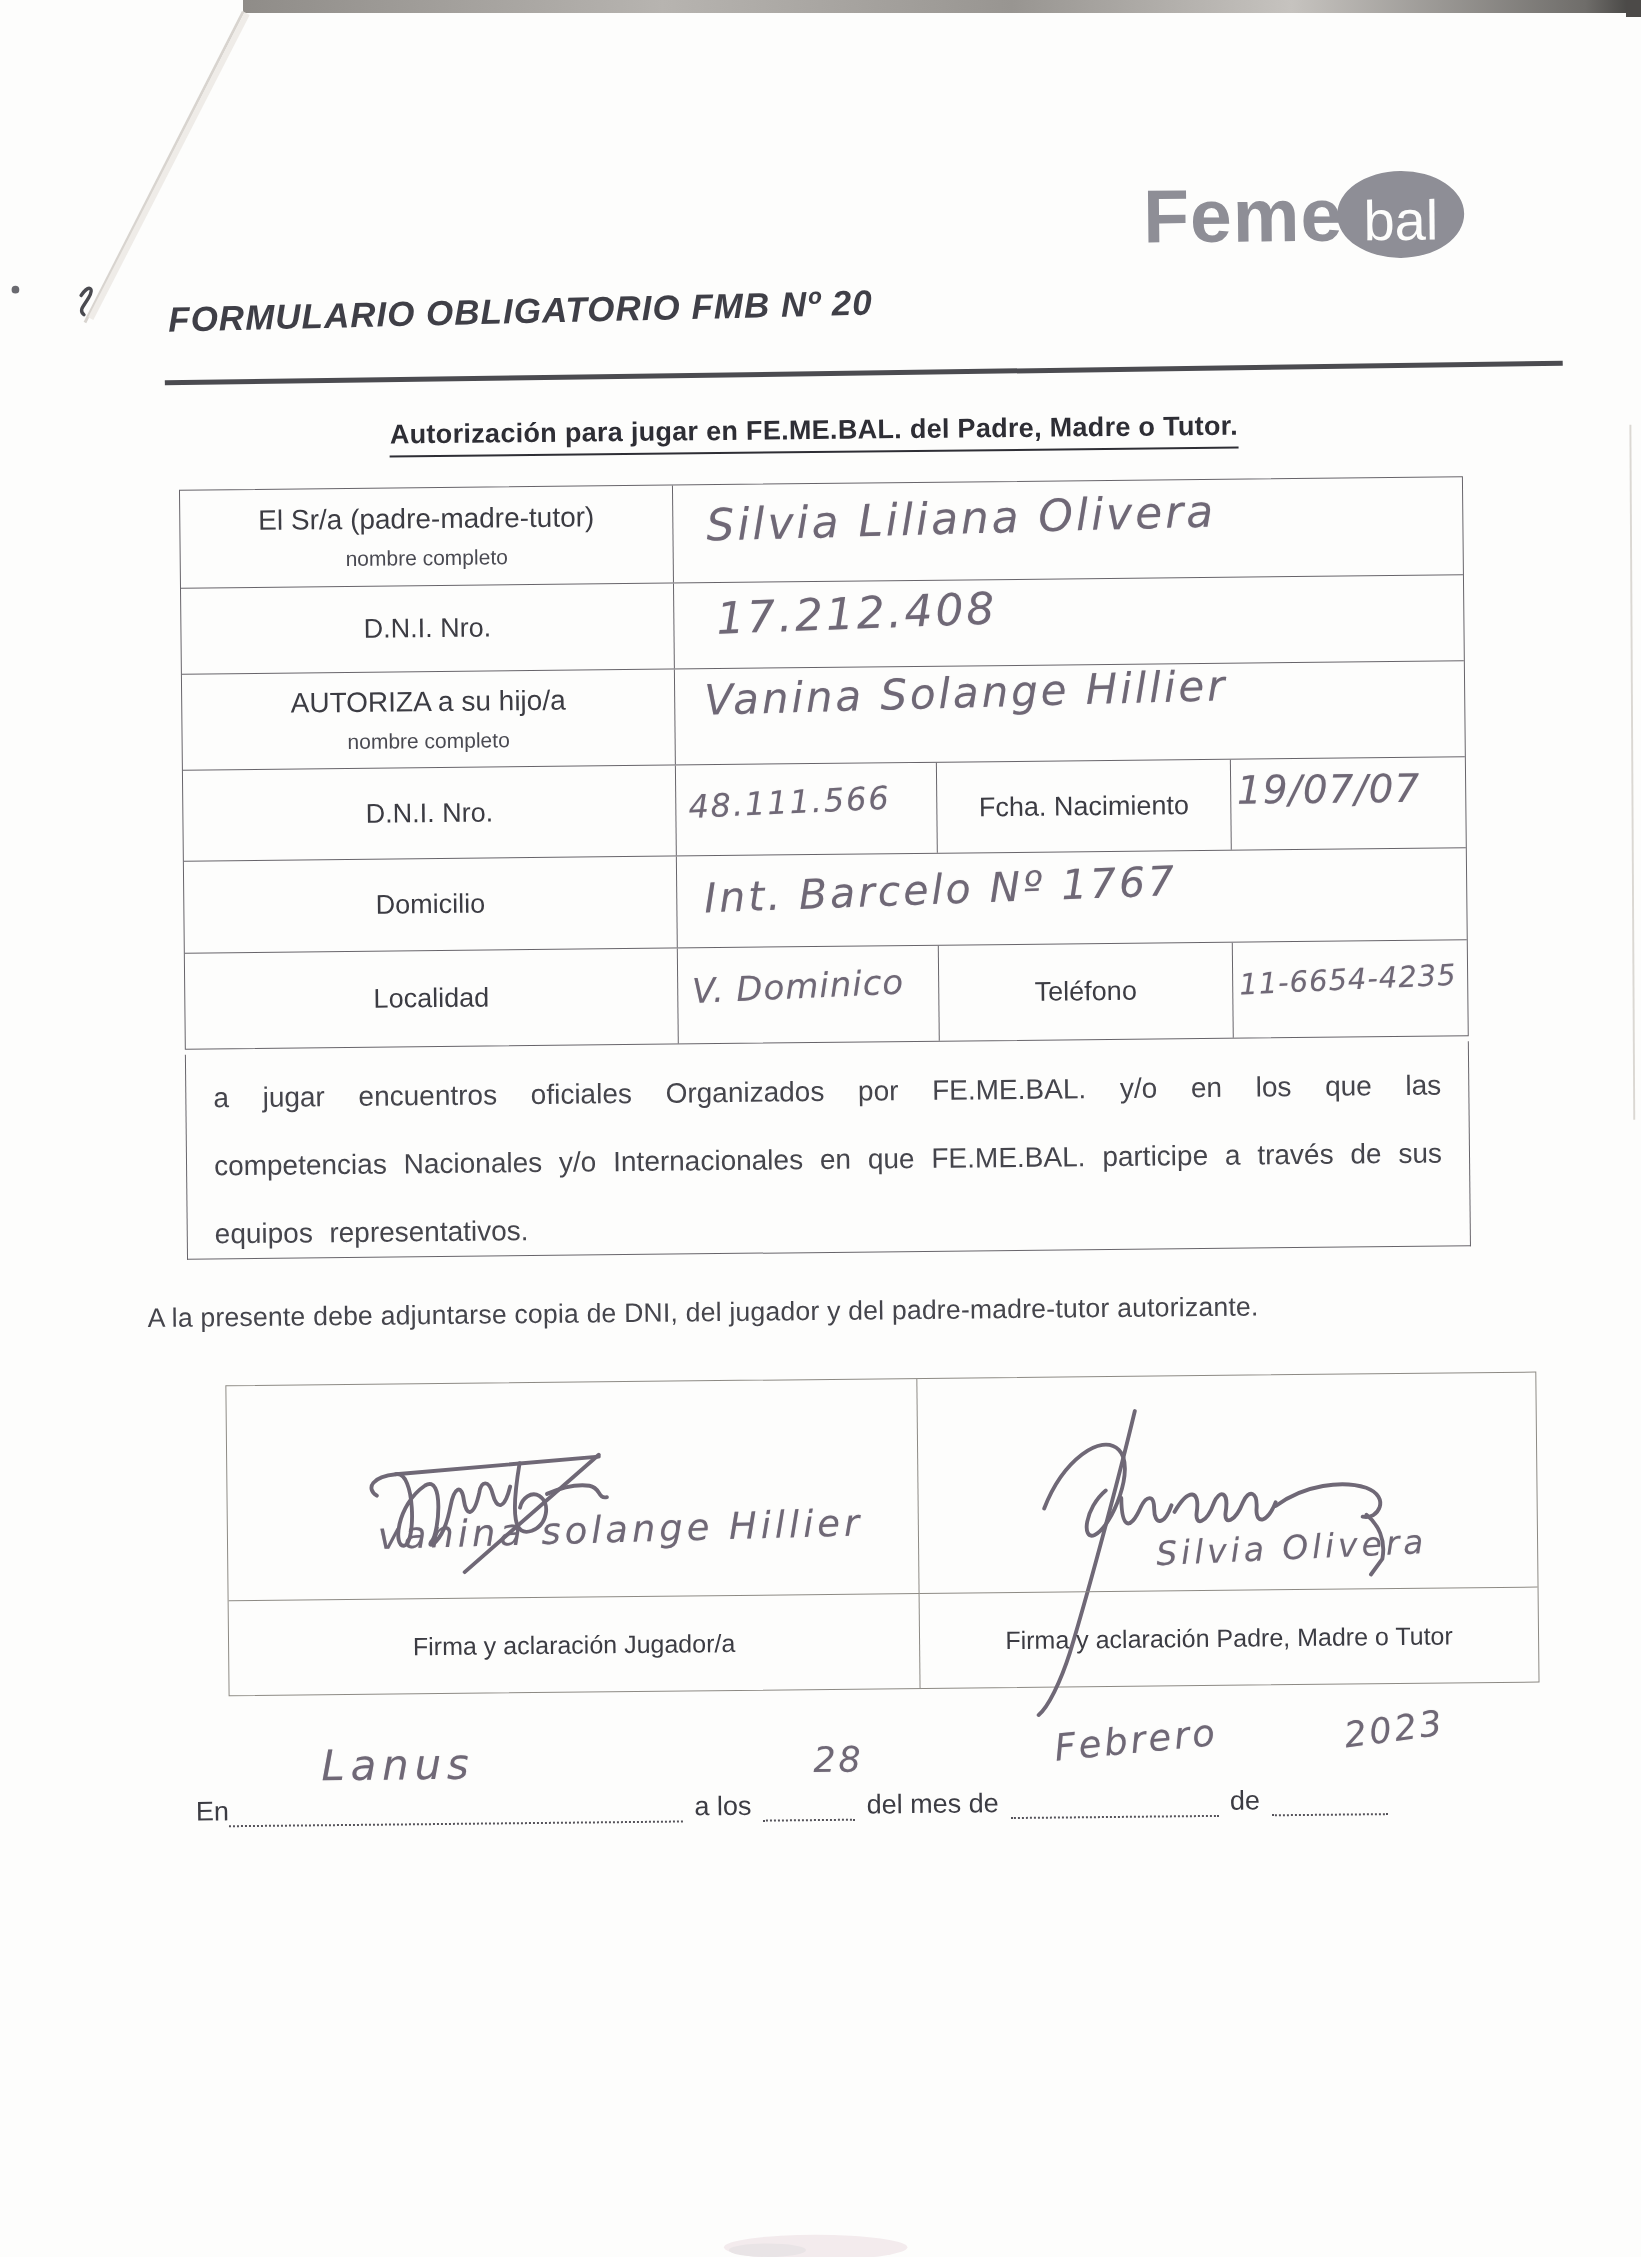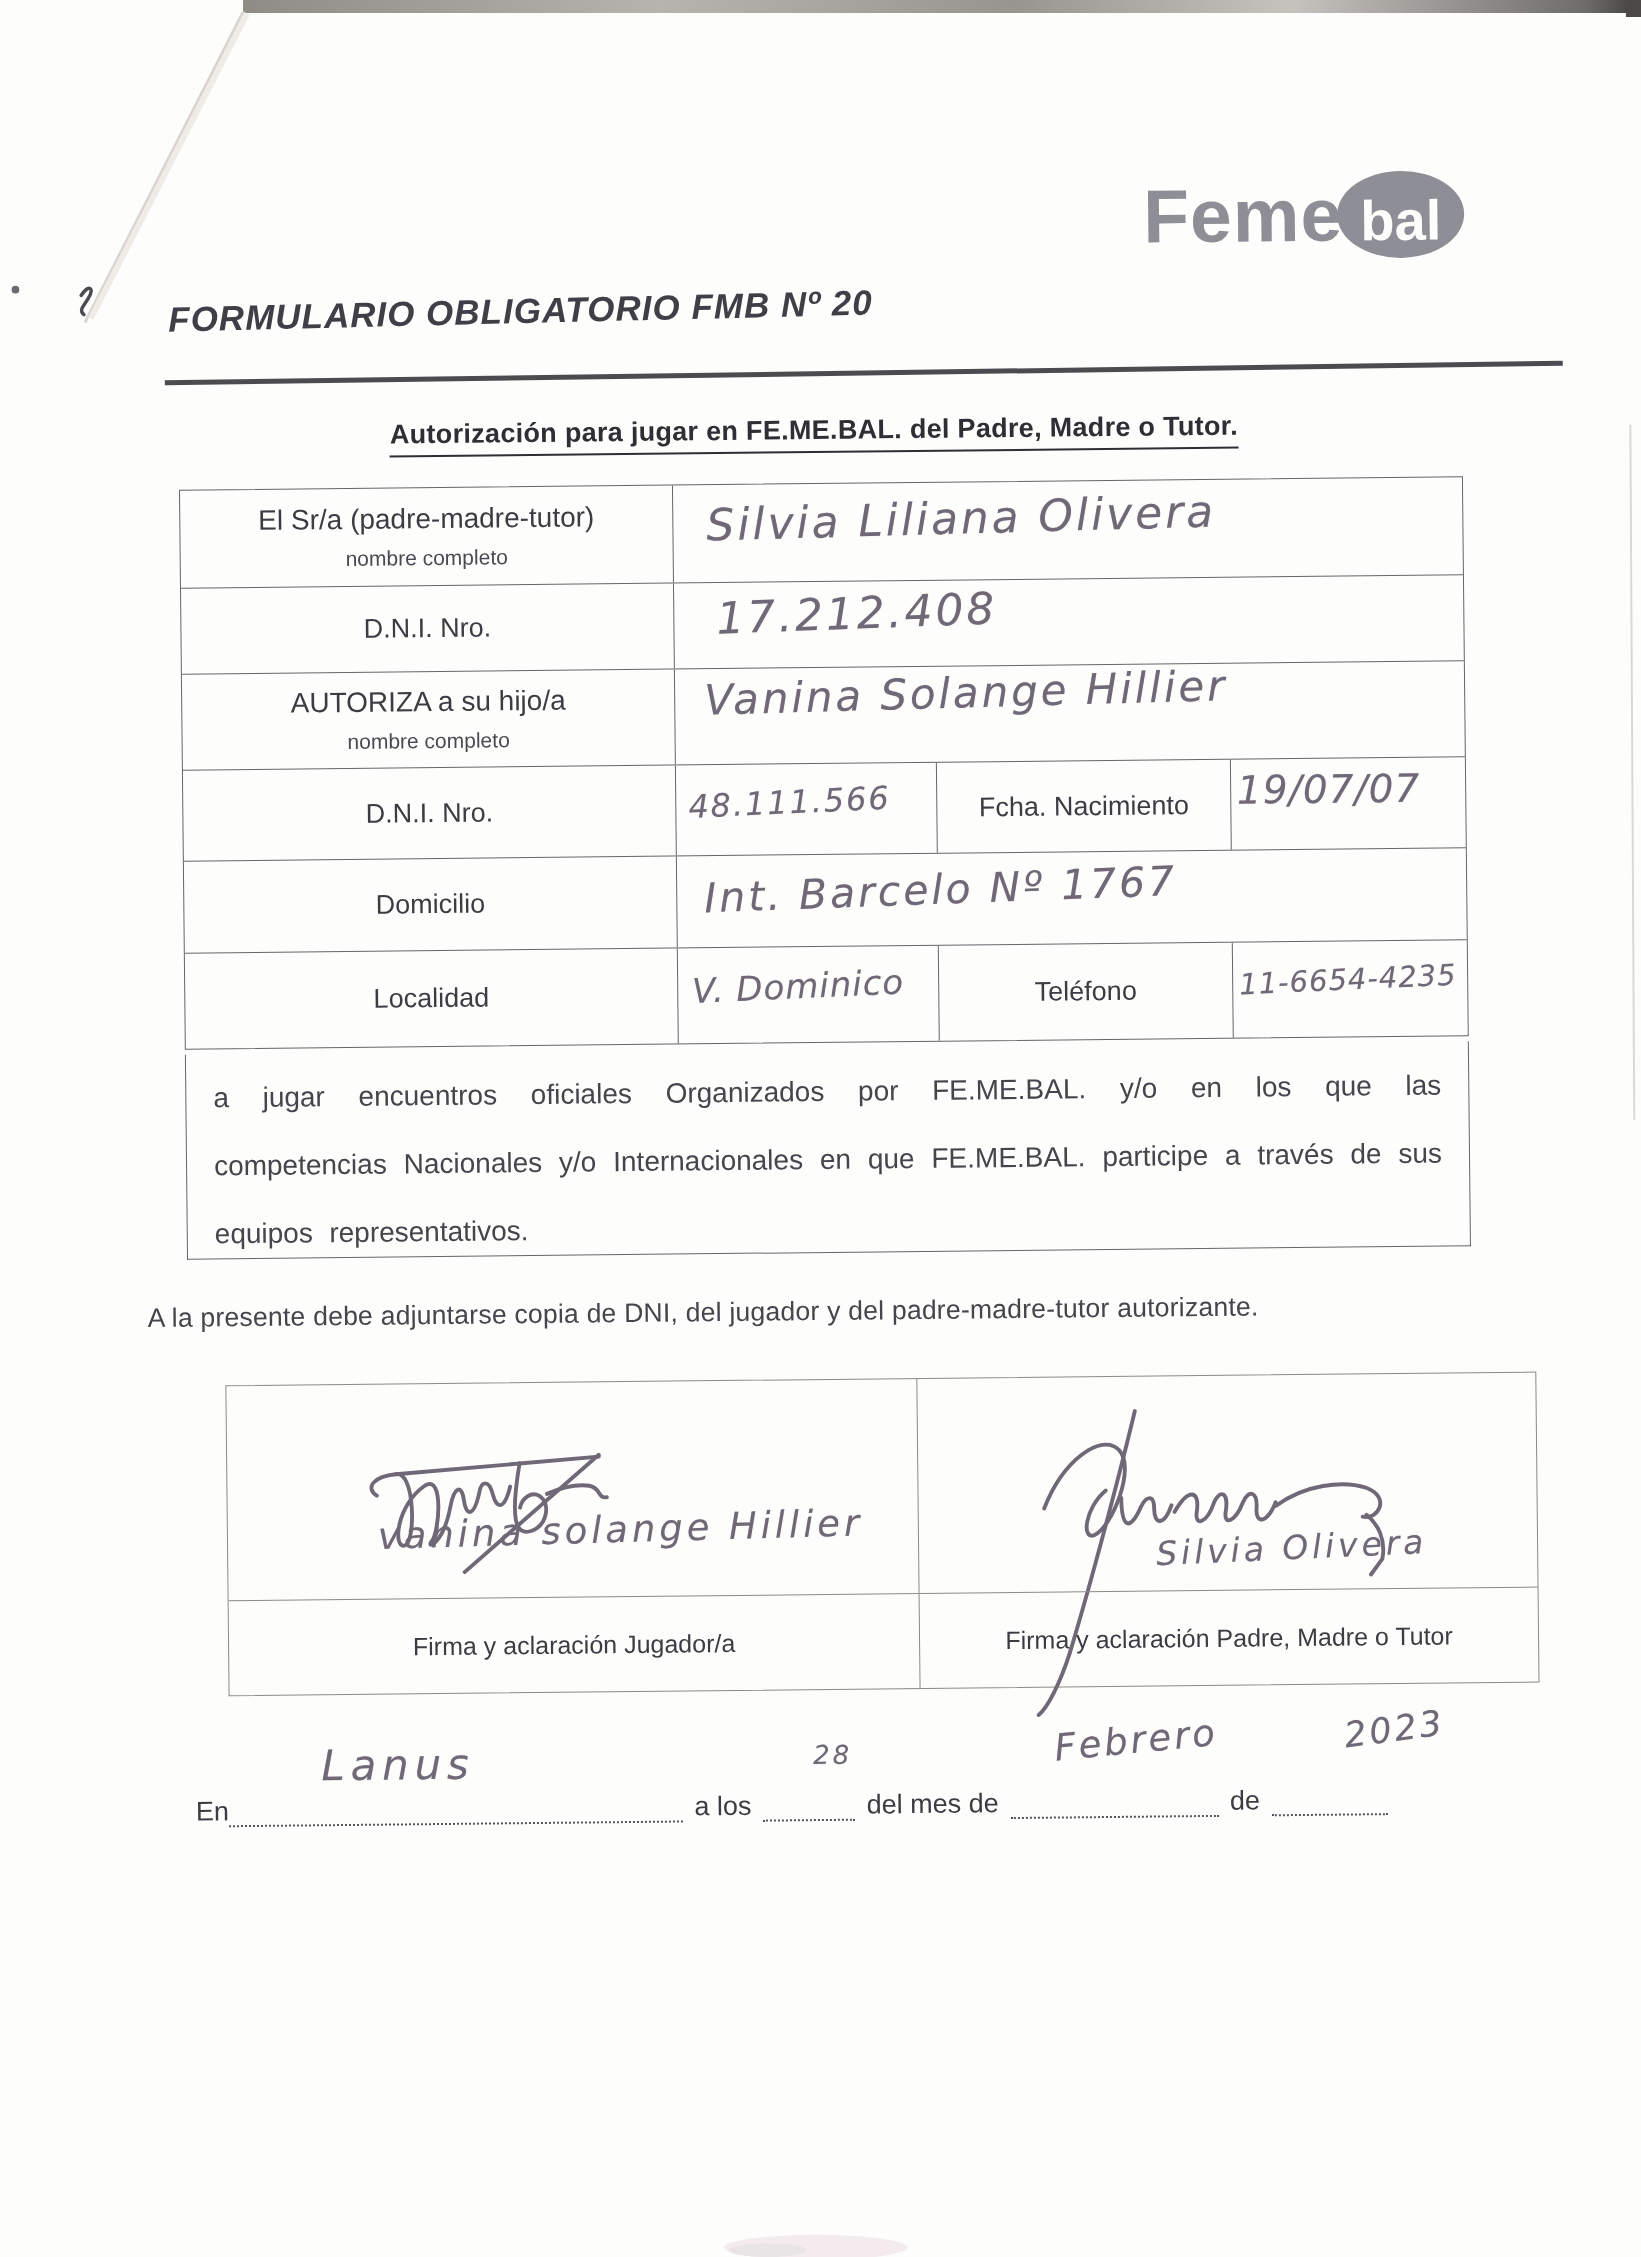--- a/index.html
+++ b/index.html
@@ -13,21 +13,21 @@
     border-radius:0 0 2.9px 2.9px;}
   .corner-dark{position:absolute;right:0;top:0;width:15.4px;height:17.4px;background:#4c4a48;}
   .artifacts{position:absolute;left:0;top:0;width:1641px;height:2257px;pointer-events:none;}
   
   .skew{position:absolute;left:0;top:0;width:1641px;height:2257px;transform:rotate(-0.6deg);transform-origin:821px 1062px;}
   
   .logo{position:absolute;left:1152px;top:172px;height:97px;display:flex;align-items:center;}
   .logo-feme{font-size:75px;font-weight:600;color:#8e8e96;letter-spacing:1px;line-height:1;}
   .logo-ellipse{position:relative;width:127px;height:87px;background:#8e8e96;border-radius:50%;margin-left:-5.8px;
     display:flex;align-items:center;justify-content:center;}
-  .logo-bal{color:#fdfdfc;font-size:56px;font-weight:700;letter-spacing:0px;line-height:1;margin-top:12px;}
+  .logo-bal{color:#fdfdfc;font-size:56px;font-weight:400;letter-spacing:0px;line-height:1;margin-top:12px;}
   
   .form-title{position:absolute;left:176px;top:288px;font-size:35px;font-weight:700;font-style:italic;
     letter-spacing:1px;color:#3f3f47;transform:rotate(-0.8deg);}
   .title-rule{position:absolute;left:172px;top:371px;width:1398px;height:4.8px;background:#4b4b50;transform:rotate(-0.2deg);}
   
   .heading-wrap{position:absolute;left:0;top:415px;width:1641px;text-align:center;}
   .heading{display:inline-block;font-size:27px;font-weight:700;color:#2e2e35;
     border-bottom:2.9px solid #2e2e35;padding-bottom:4.8px;letter-spacing:0.3px;}
   
   .ftable{position:absolute;left:185px;top:483px;width:1284px;border:1.9px solid #67646a;box-sizing:border-box;}
@@ -70,21 +70,21 @@
   .hw-sig-name-l{left:150px;top:126px;font-size:37px;letter-spacing:3.9px;transform:rotate(-1deg);}
   .hw-sig-name-r{left:237px;top:153px;font-size:33px;letter-spacing:3.9px;transform:rotate(-2deg);}
   
   .footer-line{position:absolute;left:188px;top:1763px;width:1294px;height:58px;}
   .footer-flex{position:absolute;left:0;bottom:0;display:flex;align-items:flex-end;}
   .f-label{font-size:27px;color:#3c3c43;line-height:1;padding-bottom:1.9px;}
   .dots{display:inline-block;border-bottom:2.9px dotted #55535a;height:9.7px;}
   .d1{width:454px}.d2{width:92px}.d3{width:208px}.d4{width:116px}
   .gap{width:11.6px}
   .hw-city{left:126px;top:-27px;font-size:42px;letter-spacing:5.8px;}
-  .hw-day{left:618px;top:-23px;font-size:26px;font-style:italic;}
+  .hw-day{left:618px;top:-23px;font-size:35px;font-style:italic;}
   .hw-month{left:859px;top:-41px;font-size:37px;transform:rotate(-5deg);}
   .hw-year{left:1149px;top:-48px;font-size:35px;transform:rotate(-7deg);}
 </style>
 </head>
 <body>
 
 <div class="page">
 
   <div class="scan-strip"></div>
   <div class="corner-dark"></div>

